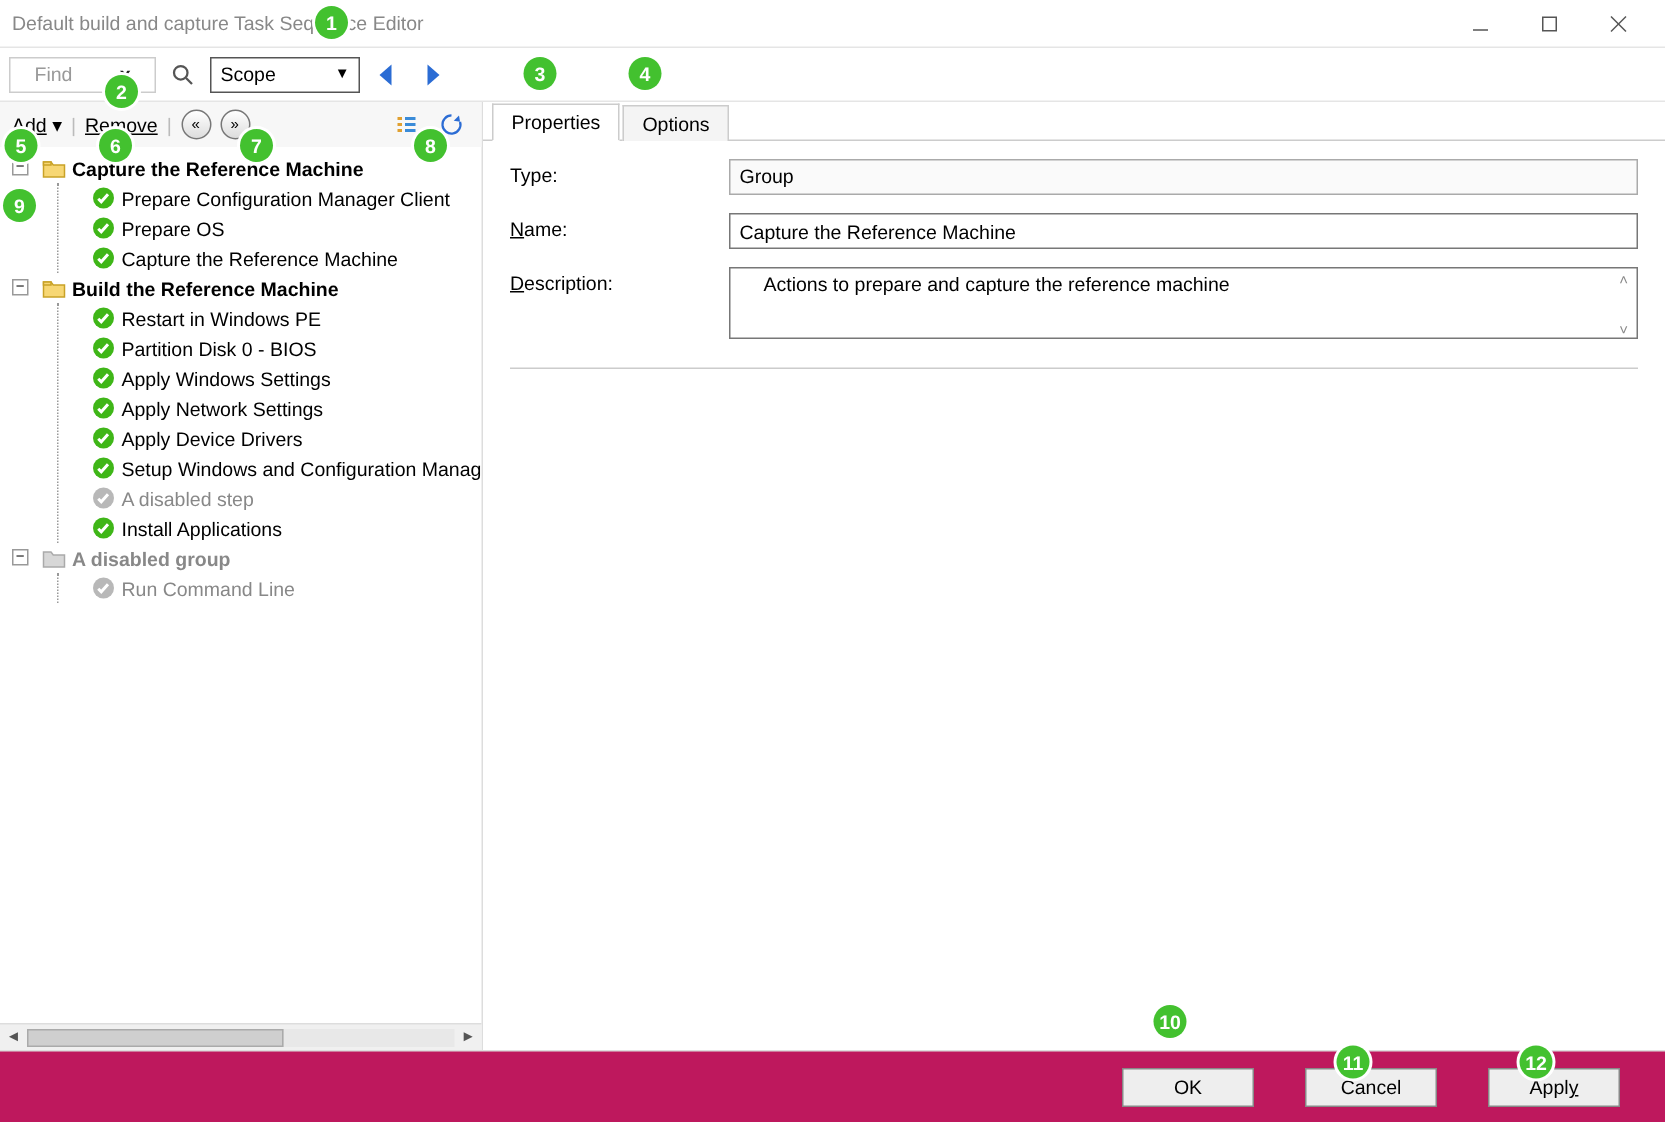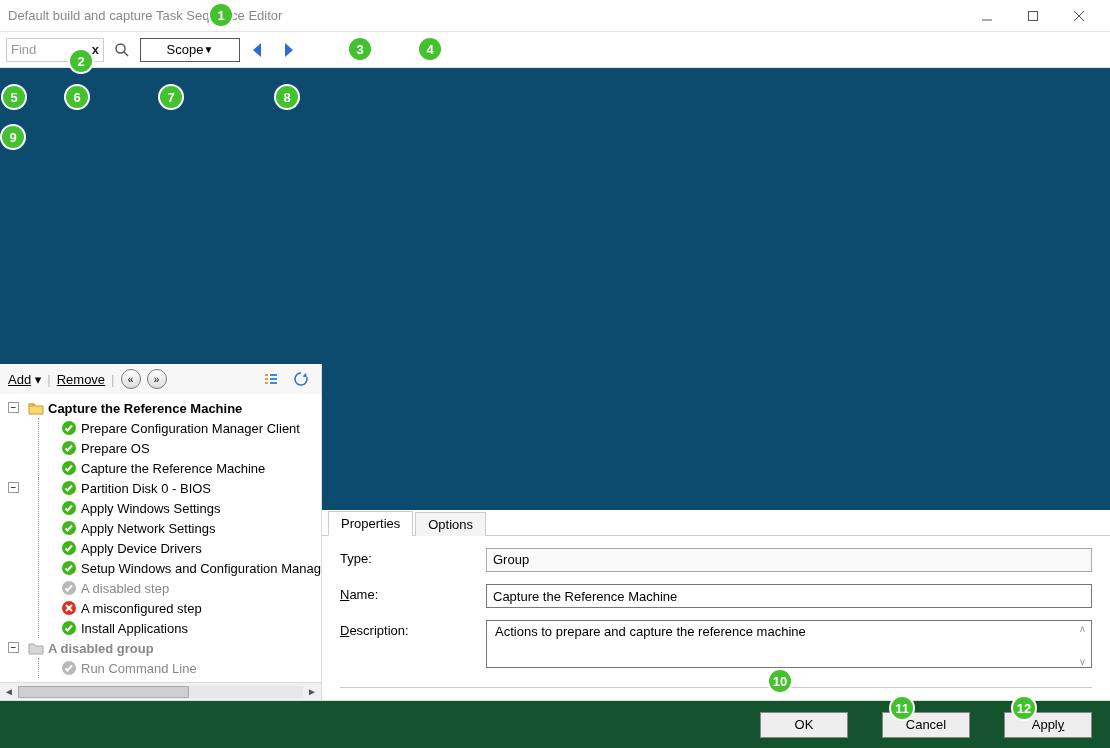--- a/index.html
+++ b/index.html
@@ -6,38 +6,38 @@
 body { background: #f0f0f0; width: 1110px; height: 748px; overflow: hidden; position: relative; }
 
 
 .titlebar { height: 32px; background: #fff; border-bottom: 1px solid #e5e5e5; display: flex; align-items: center; padding: 0 8px; color: #888; }
 .titlebar .title { flex: 1; }
 .titlebar .win-btn { width: 46px; height: 24px; display: flex; align-items: center; justify-content: center; color: #555; }
 .titlebar .win-btn svg { width: 12px; height: 12px; }
 
 
 .toolbar { height: 36px; background: #fff; display: flex; align-items: center; padding: 4px 6px; gap: 6px; border-bottom: 1px solid #e5e5e5; }
-.find-box { border: 1px solid #ccc; height: 24px; width: 98px; display: flex; align-items: center; padding: 0 4px; color: #999; position: relative; }
+.find-box { border: 1px solid #ccc; height: 24px; width: 98px; display: flex; align-items: center; padding: 0 16px; color: #999; position: relative; }
 .find-box .ph { flex: 1; }
 .find-box .x { color: #222; font-weight: bold; cursor: pointer; }
 .tb-btn { width: 24px; height: 24px; display: flex; align-items: center; justify-content: center; border: 1px solid transparent; }
-.scope { border: 1px solid #555; height: 24px; width: 100px; display: flex; align-items: center; padding: 0 6px; justify-content: center; }
+.scope { border: 1px solid #555; height: 24px; width: 100px; display: flex; align-items: center; padding: 0 6px; justify-content: space-between; }
 .scope .chev { font-size: 10px; }
 .nav-btn { width: 24px; height: 24px; display: flex; align-items: center; justify-content: center; }
 .nav-btn svg { width: 18px; height: 18px; }
 
 
 .left-toolbar { height: 30px; display: flex; align-items: center; padding: 2px 8px; gap: 6px; background: #f7f7f7; }
 .link-btn { color: #000; cursor: pointer; }
 .link-btn u { text-decoration: underline; }
 .sep { color: #bbb; }
 .circle-btn { width: 20px; height: 20px; border-radius: 50%; border: 1px solid #777; background: linear-gradient(#fff,#ddd); display: flex; align-items: center; justify-content: center; font-size: 10px; }
 
 
-.body { display: flex; height: calc(100% - 32px - 36px - 48px); background: #0c4a6e; align-items: flex-end; }
+.body { display: flex; height: calc(100% - 32px - 36px - 48px); background: #0c4a6e; }
 .left-pane { width: 322px; border-right: 1px solid #ddd; display: flex; flex-direction: column; background: #fff; }
 .tree-wrap { flex: 1; overflow: hidden; position: relative; padding: 4px 0 4px 6px; }
 .tree { font-size: 13px; color: #000; }
 .tree ul { list-style: none; padding-left: 0; }
 .tree li { position: relative; padding-left: 22px; white-space: nowrap; }
 .tree li .row { display: flex; align-items: center; height: 20px; gap: 4px; }
 .tree li .expander { position: absolute; left: 2px; top: 4px; width: 11px; height: 11px; border: 1px solid #999; background: #fff; display: flex; align-items: center; justify-content: center; font-size: 10px; line-height: 1; cursor: pointer; }
 .tree li.leaf > .row { padding-left: 0; }
 .tree .bold { font-weight: bold; }
 .tree .disabled { color: #888; }
@@ -51,28 +51,28 @@
 
 .right-pane { flex: 1; display: flex; flex-direction: column; background: #fff; }
 .tabs { display: flex; height: 26px; align-items: flex-end; padding-left: 6px; border-bottom: 1px solid #ccc; }
 .tab { padding: 4px 12px; border: 1px solid #ccc; border-bottom: none; background: #f4f4f4; margin-right: 2px; position: relative; top: 1px; cursor: pointer; }
 .tab.active { background: #fff; border-bottom: 1px solid #fff; margin-top: 11px; }
 .form { padding: 12px 18px; display: grid; grid-template-columns: 130px 1fr; row-gap: 12px; column-gap: 16px; align-items: start; }
 .form label { color: #000; padding-top: 3px; }
 .form .ro-field { border: 1px solid #aaa; background: #fafafa; padding: 3px 6px; height: 24px; }
 .form .txt-field { border: 1px solid #777; padding: 3px 6px; height: 24px; width: 100%; }
 .form .ta-wrap { position: relative; }
-.form .ta-field { border: 1px solid #777; padding: 3px 8px; height: 48px; width: 100%; resize: none; }
+.form .ta-field { border: 1px solid #777; padding: 3px 22px; height: 48px; width: 100%; resize: none; }
 .form .ta-scroll { position:absolute; right:1px; top:1px; bottom:1px; width:17px; display:flex; flex-direction:column; justify-content:space-between; }
 .form .ta-scroll .sbtn { height:16px; display:flex; align-items:center; justify-content:center; font-size:10px; color:#888; }
 .hr { grid-column: 1 / span 2; border-top: 1px solid #ccc; height:1px; margin-top: 4px; }
 .note { grid-column: 1 / span 2; color: #000; padding-top: 4px; }
 
 
-.footer { height: 48px; background: #14532d; border-top: 1px solid #ddd; display: flex; align-items: center; justify-content: flex-end; padding: 0 18px; gap: 34px; }
+.footer { height: 48px; background: #be185d; border-top: 1px solid #ddd; display: flex; align-items: center; justify-content: flex-end; padding: 0 30px; gap: 34px; }
 .btn { width: 88px; height: 26px; border: 1px solid #888; background: #eee; display: flex; align-items: center; justify-content: center; cursor: pointer; }
 
 
 .callout { position: absolute; width: 22px; height: 22px; border-radius: 50%; background: #43c12f; color: #fff; font-weight: bold; font-size: 13px; display: flex; align-items: center; justify-content: center; z-index: 20; box-shadow: 0 0 0 2px #fff; }
 </style>
 </head>
 <body>
 
 <div class="titlebar">
   <span class="title">Default build and capture Task Sequence Editor</span>
@@ -195,29 +195,49 @@
                         <path d="M4.5 8.5 l2 2 l4.5 -5" fill="none" stroke="#fff" stroke-width="2"></path>
                       </svg>
                     </span>
                     <span class="">Capture the Reference Machine</span>
                   </div>
                 </li>
               </ul>
             </li>
             <li>
               <span class="expander">−</span>
+              <div class="row">
+                <span class="icon">
+                  <svg viewBox="0 0 16 16">
+                    <path d="M1 4 h5 l1.5 2 H15 v8 H1 Z" fill="#f7d774" stroke="#c9a227"></path>
+                    <rect x="1" y="4" width="5" height="2" fill="#f7d774" stroke="#c9a227"></rect>
+                  </svg>
+                </span>
+                <span class="bold">Build the Reference Machine</span>
+              </div>
               <ul class="dotted-v">
                 <li class="leaf">
                   <div class="row">
                     <span class="icon">
                       <svg viewBox="0 0 16 16">
                         <circle cx="8" cy="8" r="7" fill="#3fb618"></circle>
                         <path d="M4.5 8.5 l2 2 l4.5 -5" fill="none" stroke="#fff" stroke-width="2"></path>
                       </svg>
                     </span>
+                    <span class="">Restart in Windows PE</span>
+                  </div>
+                </li>
+                <li class="leaf">
+                  <div class="row">
+                    <span class="icon">
+                      <svg viewBox="0 0 16 16">
+                        <circle cx="8" cy="8" r="7" fill="#3fb618"></circle>
+                        <path d="M4.5 8.5 l2 2 l4.5 -5" fill="none" stroke="#fff" stroke-width="2"></path>
+                      </svg>
+                    </span>
                     <span class="">Partition Disk 0 - BIOS</span>
                   </div>
                 </li>
                 <li class="leaf">
                   <div class="row">
                     <span class="icon">
                       <svg viewBox="0 0 16 16">
                         <circle cx="8" cy="8" r="7" fill="#3fb618"></circle>
                         <path d="M4.5 8.5 l2 2 l4.5 -5" fill="none" stroke="#fff" stroke-width="2"></path>
                       </svg>
@@ -260,32 +280,20 @@
                 </li>
                 <li class="leaf">
                   <div class="row">
                     <span class="icon">
                       <svg viewBox="0 0 16 16">
                         <circle cx="8" cy="8" r="7" fill="#b8b8b8"></circle>
                         <path d="M4.5 8.5 l2 2 l4.5 -5" fill="none" stroke="#fff" stroke-width="2"></path>
                       </svg>
                     </span>
                     <span class="disabled">A disabled step</span>
-                  </div>
-                </li>
-                <li class="leaf">
-                  <div class="row">
-                    <span class="icon">
-                      <svg viewBox="0 0 16 16">
-                        <circle cx="8" cy="8" r="7" fill="#d9311e"></circle>
-                        <line x1="5" y1="5" x2="11" y2="11" stroke="#fff" stroke-width="2"></line>
-                        <line x1="11" y1="5" x2="5" y2="11" stroke="#fff" stroke-width="2"></line>
-                      </svg>
-                    </span>
-                    <span class="">A misconfigured step</span>
                   </div>
                 </li>
                 <li class="leaf">
                   <div class="row">
                     <span class="icon">
                       <svg viewBox="0 0 16 16">
                         <circle cx="8" cy="8" r="7" fill="#3fb618"></circle>
                         <path d="M4.5 8.5 l2 2 l4.5 -5" fill="none" stroke="#fff" stroke-width="2"></path>
                       </svg>
                     </span>

